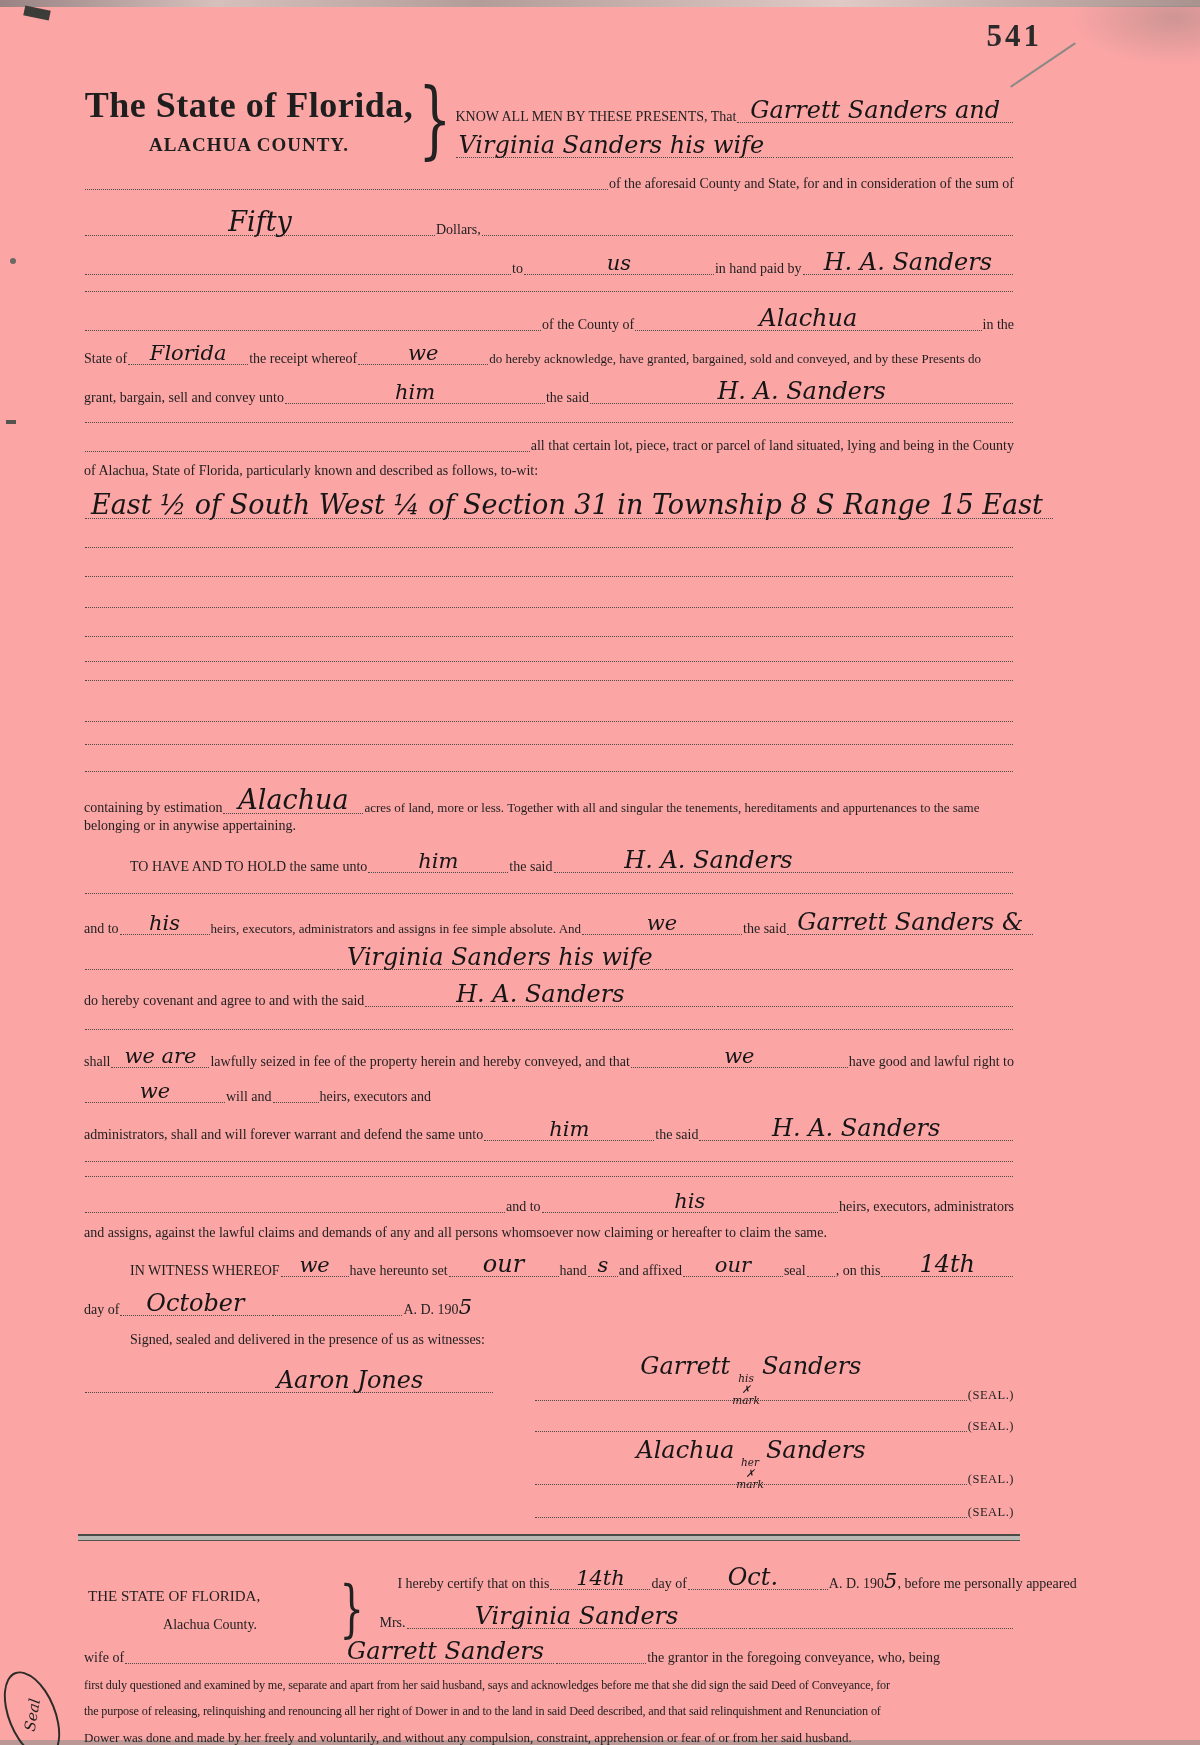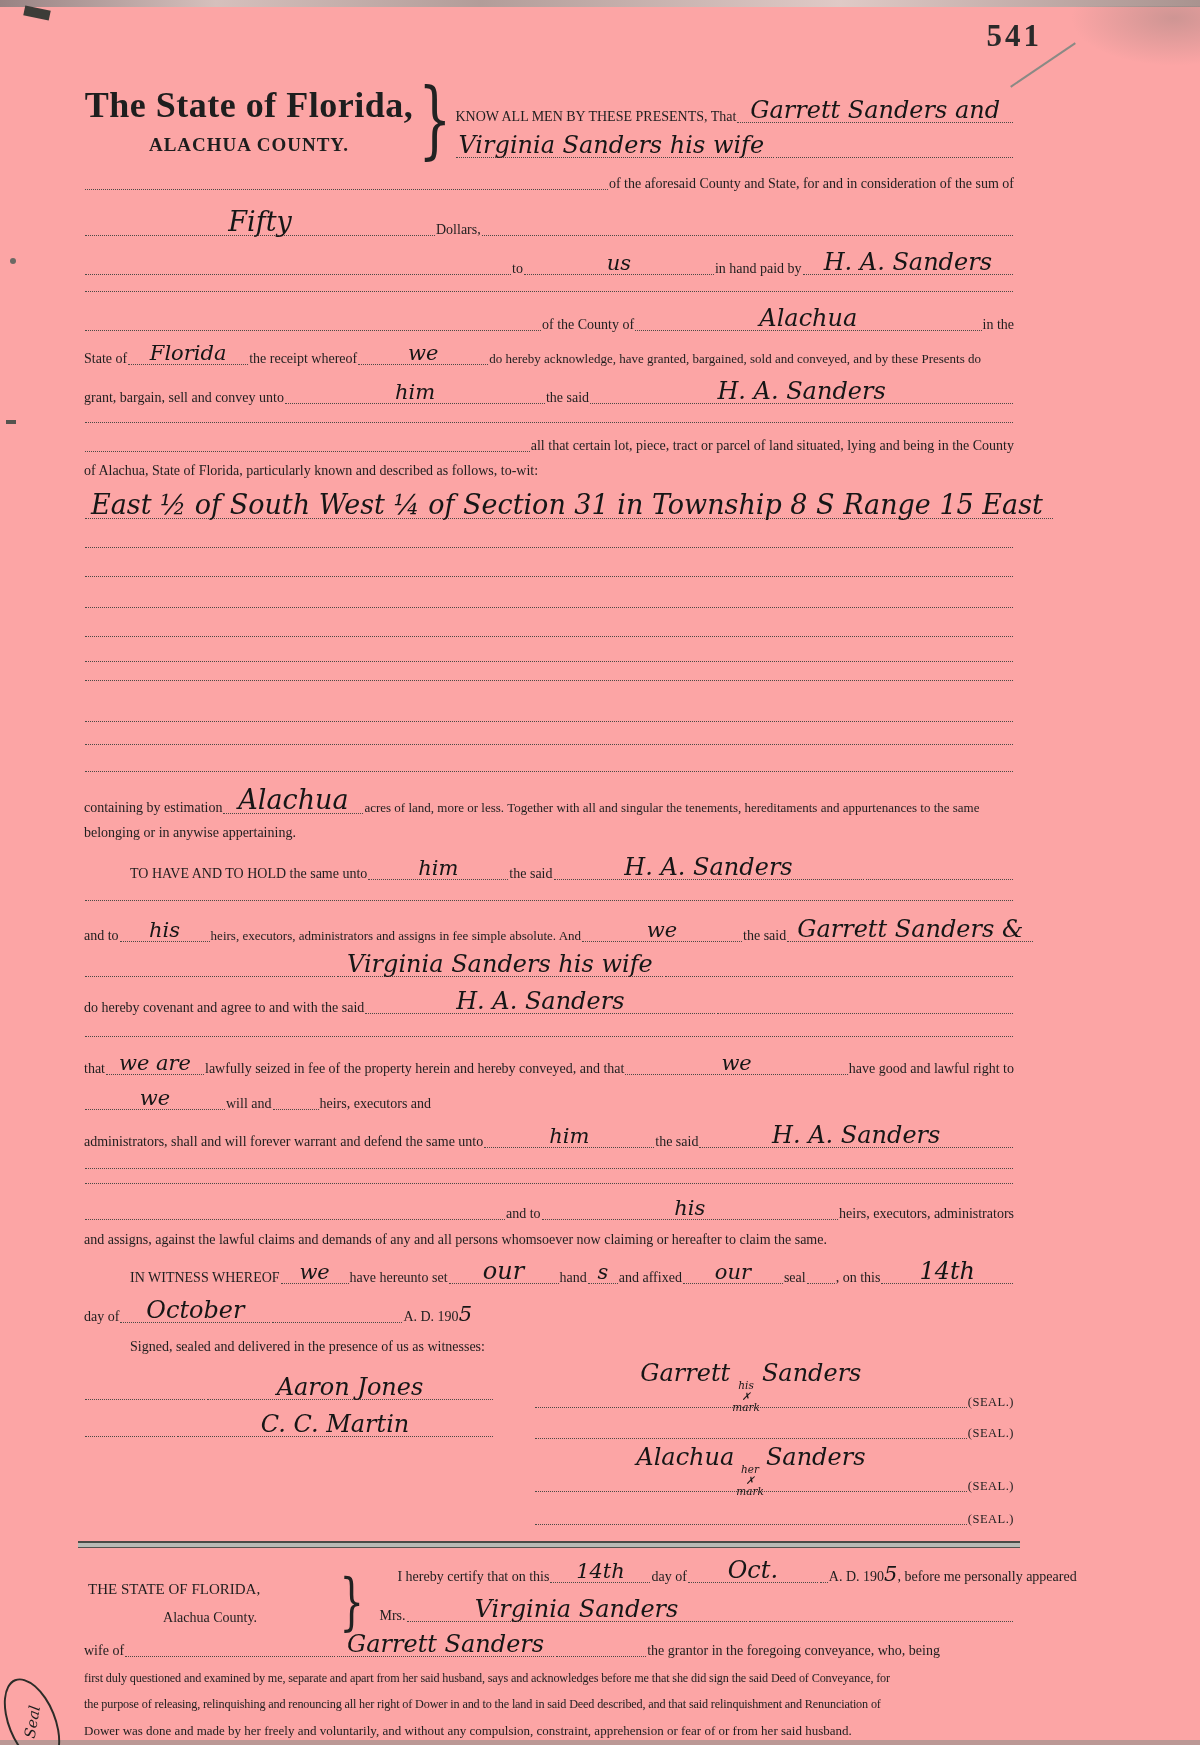--- a/index.html
+++ b/index.html
@@ -174,21 +174,21 @@
       </div>
     <div class="row" style="margin-top:22px;">
         <span class="dot"></span>
       </div>
 
     <div class="row" style="margin-top:10px;">
       <span class="p">containing by estimation</span>
       <span class="slot" style="flex:0 0 120px;"><span class="hw huge">Alachua</span></span>
       <span class="p sm">acres of land, more or less.  Together with all and singular the tenements, hereditaments and appurtenances to the same</span>
     </div>
-    <div class="row" style="margin-top:7px;">
+    <div class="row" style="">
       <span class="p">belonging or in anywise appertaining.</span>
     </div>
 
     <div class="row" style="margin-top:12px;">
       <span class="ind"></span>
       <span class="p">TO HAVE AND TO HOLD the same unto</span>
       <span class="slot" style="flex:0 0 120px;"><span class="hw">him</span></span>
       <span class="p">the said</span>
       <span class="slot" style="flex:0 0 290px;"><span class="hw big">H. A. Sanders</span></span>
       <span class="dot"></span>
@@ -212,21 +212,21 @@
     <div class="row" style="margin-top:8px;">
       <span class="p">do hereby covenant and agree to and with the said</span>
       <span class="slot" style="flex:0 0 330px;"><span class="hw big">H. A. Sanders</span></span>
       <span class="dot"></span>
     </div>
     <div class="row" style="margin-top:18px;">
         <span class="dot"></span>
       </div>
 
     <div class="row" style="margin-top:12px;">
-      <span class="p">that</span>
+      <span class="p">shall</span>
       <span class="slot" style="flex:0 0 90px;padding:0 4px;"><span class="hw">we are</span></span>
       <span class="p">lawfully seized in fee of the property herein and hereby conveyed, and that</span>
       <span class="slot" style="flex:1"><span class="hw">we</span></span>
       <span class="p">have good and lawful right to</span>
     </div>
     <div class="row" style="margin-top:9px;">
       <span class="slot" style="flex:0 0 120px;"><span class="hw">we</span></span>
       <span class="p">will and</span>
       <span class="dotf" style="width:46px"></span>
       <span class="p">heirs, executors and</span>
@@ -279,24 +279,20 @@
       <span class="ind"></span>
       <span class="p">Signed, sealed and delivered in the presence of us as witnesses:</span>
     </div>
 
     <div class="sigblock" style="margin-top:4px;">
       <div class="sig-left">
         <div class="sigrow" style="margin-top:14px;">
           <span class="dotf" style="width:120px"></span>
           <span class="slot" style="flex:1"><span class="hw big">Aaron Jones</span></span>
         </div>
-        <div class="sigrow" style="margin-top:8px;">
-          <span class="dotf" style="width:90px"></span>
-          <span class="slot" style="flex:1"><span class="hw big">C. C. Martin</span></span>
-        </div>
       </div>
       <div class="sig-right" style="padding-left:40px;">
         <div class="sigrow">
           <span class="slot" style="flex:1">
             <span class="hw big"><span>Garrett</span><span class="mk">
                   <span>his</span>
                   <span>✗</span>
                   <span>mark</span>
                 </span><span>Sanders</span></span>
           </span>
@@ -326,21 +322,21 @@
     <div class="rule" style="margin-top:12px;"></div>
 
     <div style="position:relative;">
       <div class="row" style="margin-top:10px;">
         <div class="stcol">
           <div class="l1">THE STATE OF FLORIDA,</div>
           <div class="l2">Alachua County.</div>
         </div>
         <div class="brace h2">}</div>
         <div style="flex:1;min-width:0;">
-          <div class="row" style="margin-top:0;align-items:flex-end;">
+          <div class="row" style="margin-top:14px;align-items:flex-end;">
             <span class="ind" style="width:30px"></span>
             <span class="p">I hereby certify that on this</span>
             <span class="slot" style="flex:0 0 80px;"><span class="hw">14th</span></span>
             <span class="p">day of</span>
             <span class="slot" style="flex:0 0 110px;"><span class="hw big">Oct.</span></span>
             <span class="dot"></span>
             <span class="p">A. D. 190</span>
             <span class="hw" style="margin-bottom:2px;">5</span>
             <span class="p">, before me personally appeared</span>
           </div>

